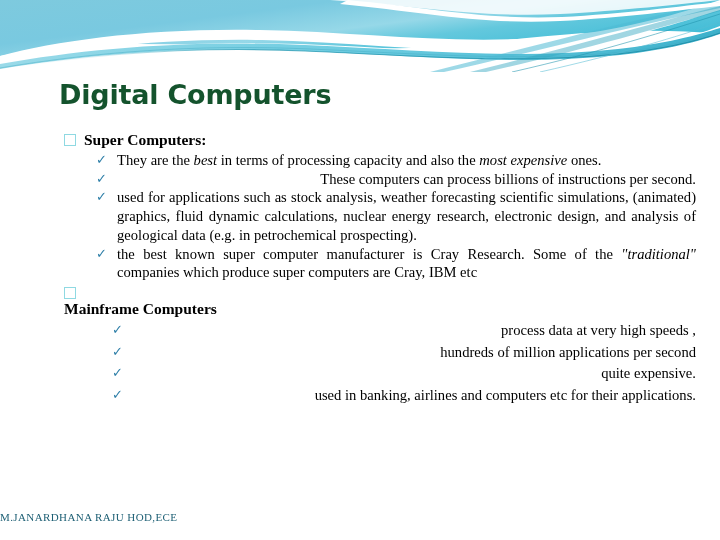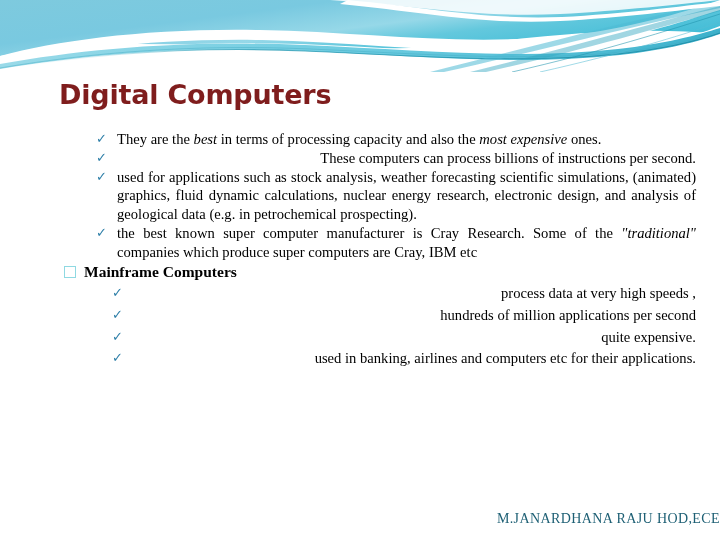--- a/index.html
+++ b/index.html
@@ -30,21 +30,21 @@
   }
 
   
   .slide-title {
     position: absolute;
     top: 79px;
     left: 59px;
     font-family: "DejaVu Sans", sans-serif;
     font-size: 27px;
     font-weight: bold;
-    color: #7f1d1d;
+    color: #14532d;
     letter-spacing: -0.2px;
     white-space: nowrap;
   }
 
   
   .slide-body {
     position: absolute;
     top: 130px;
     left: 64px;
     width: 632px;
@@ -95,33 +95,33 @@
   }
   .level2 .l2-text.nojust { text-align: right; }
 
   
   .group-super .level2 { margin-left: 32px; }
   .group-super .level2 .l2-text { max-width: 586px; }
 
   .group-main { margin-top: 2px; }
   .group-main .level2 { margin-left: 48px; margin-bottom: 3px; }
 
-  .hdr-main { margin-top: 1px; }
+  .hdr-main { margin-top: 1px; flex-direction: column; }
 
   em { font-style: italic; }
 
   
   .slide-footer {
     position: absolute;
     top: 511px;
     left: 0;
     width: 720px;
-    text-align: right;
+    text-align: left;
     font-family: "Liberation Serif", serif;
-    font-size: 14px;
+    font-size: 11px;
     letter-spacing: 0.4px;
     color: #1d5f74;
   }
 </style>
 </head>
 <body>
 
 <div class="slide-header">
   <svg viewBox="0 0 720 72" preserveAspectRatio="none">
     <defs>
@@ -164,20 +164,24 @@
     <path d="M330,0 C420,6 480,18 560,14 C620,11 680,4 720,0 L720,0 H330 Z" fill="#ffffff" opacity="0.85"></path>
     <path d="M348,0 C430,8 486,20 562,17 C622,14 682,6 720,2 L720,6 C680,10 620,18 560,21
              C482,25 424,12 340,4 Z" fill="#ffffff"></path>
   </svg>
 </div>
 
 <div class="slide-title">Digital Computers</div>
 
 <div class="slide-body">
 
+  <div class="level1">
+    <span class="sq-bullet"></span>
+    <span class="l1-text">Super Computers:</span>
+  </div>
 
   <div class="sublist group-super">
 
     <div class="level2">
       <span class="chk">✓</span>
       <span class="l2-text" id="s0i0"><span>They are the </span><em>best</em><span> in terms of processing capacity and also the </span><em>most expensive</em><span> ones.</span></span>
     </div>
 
     <div class="level2">
       <span class="chk">✓</span>

